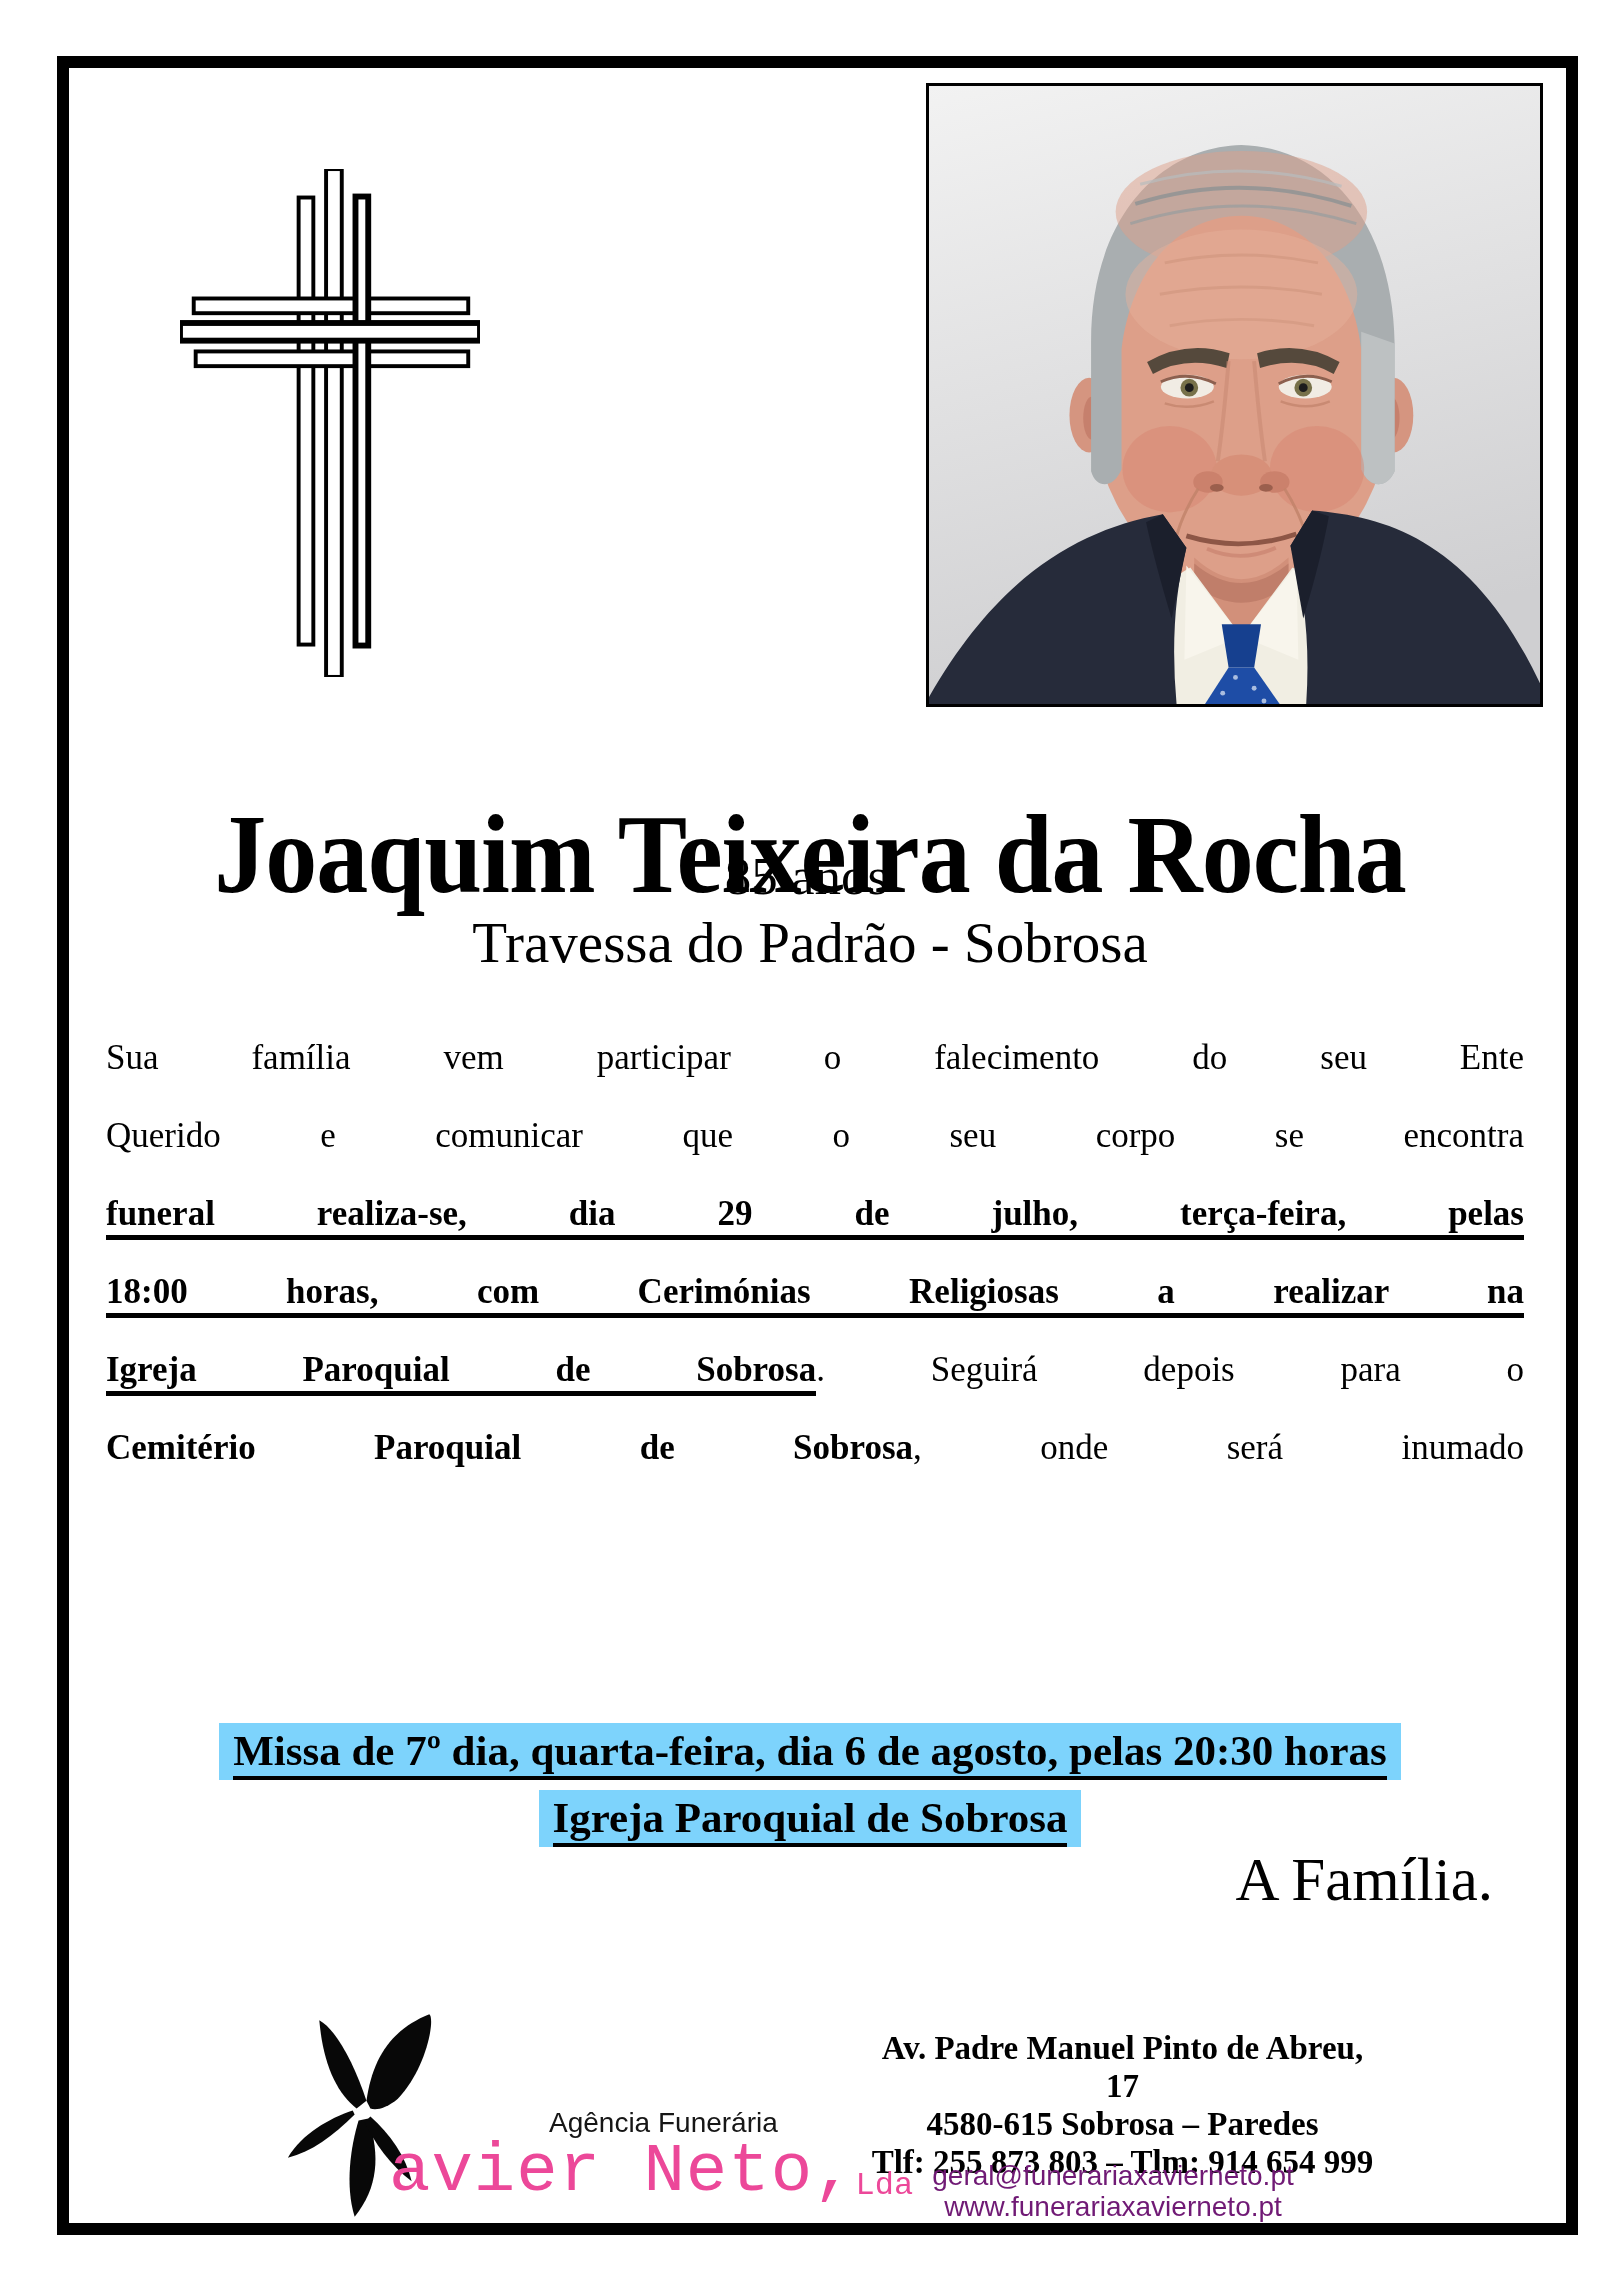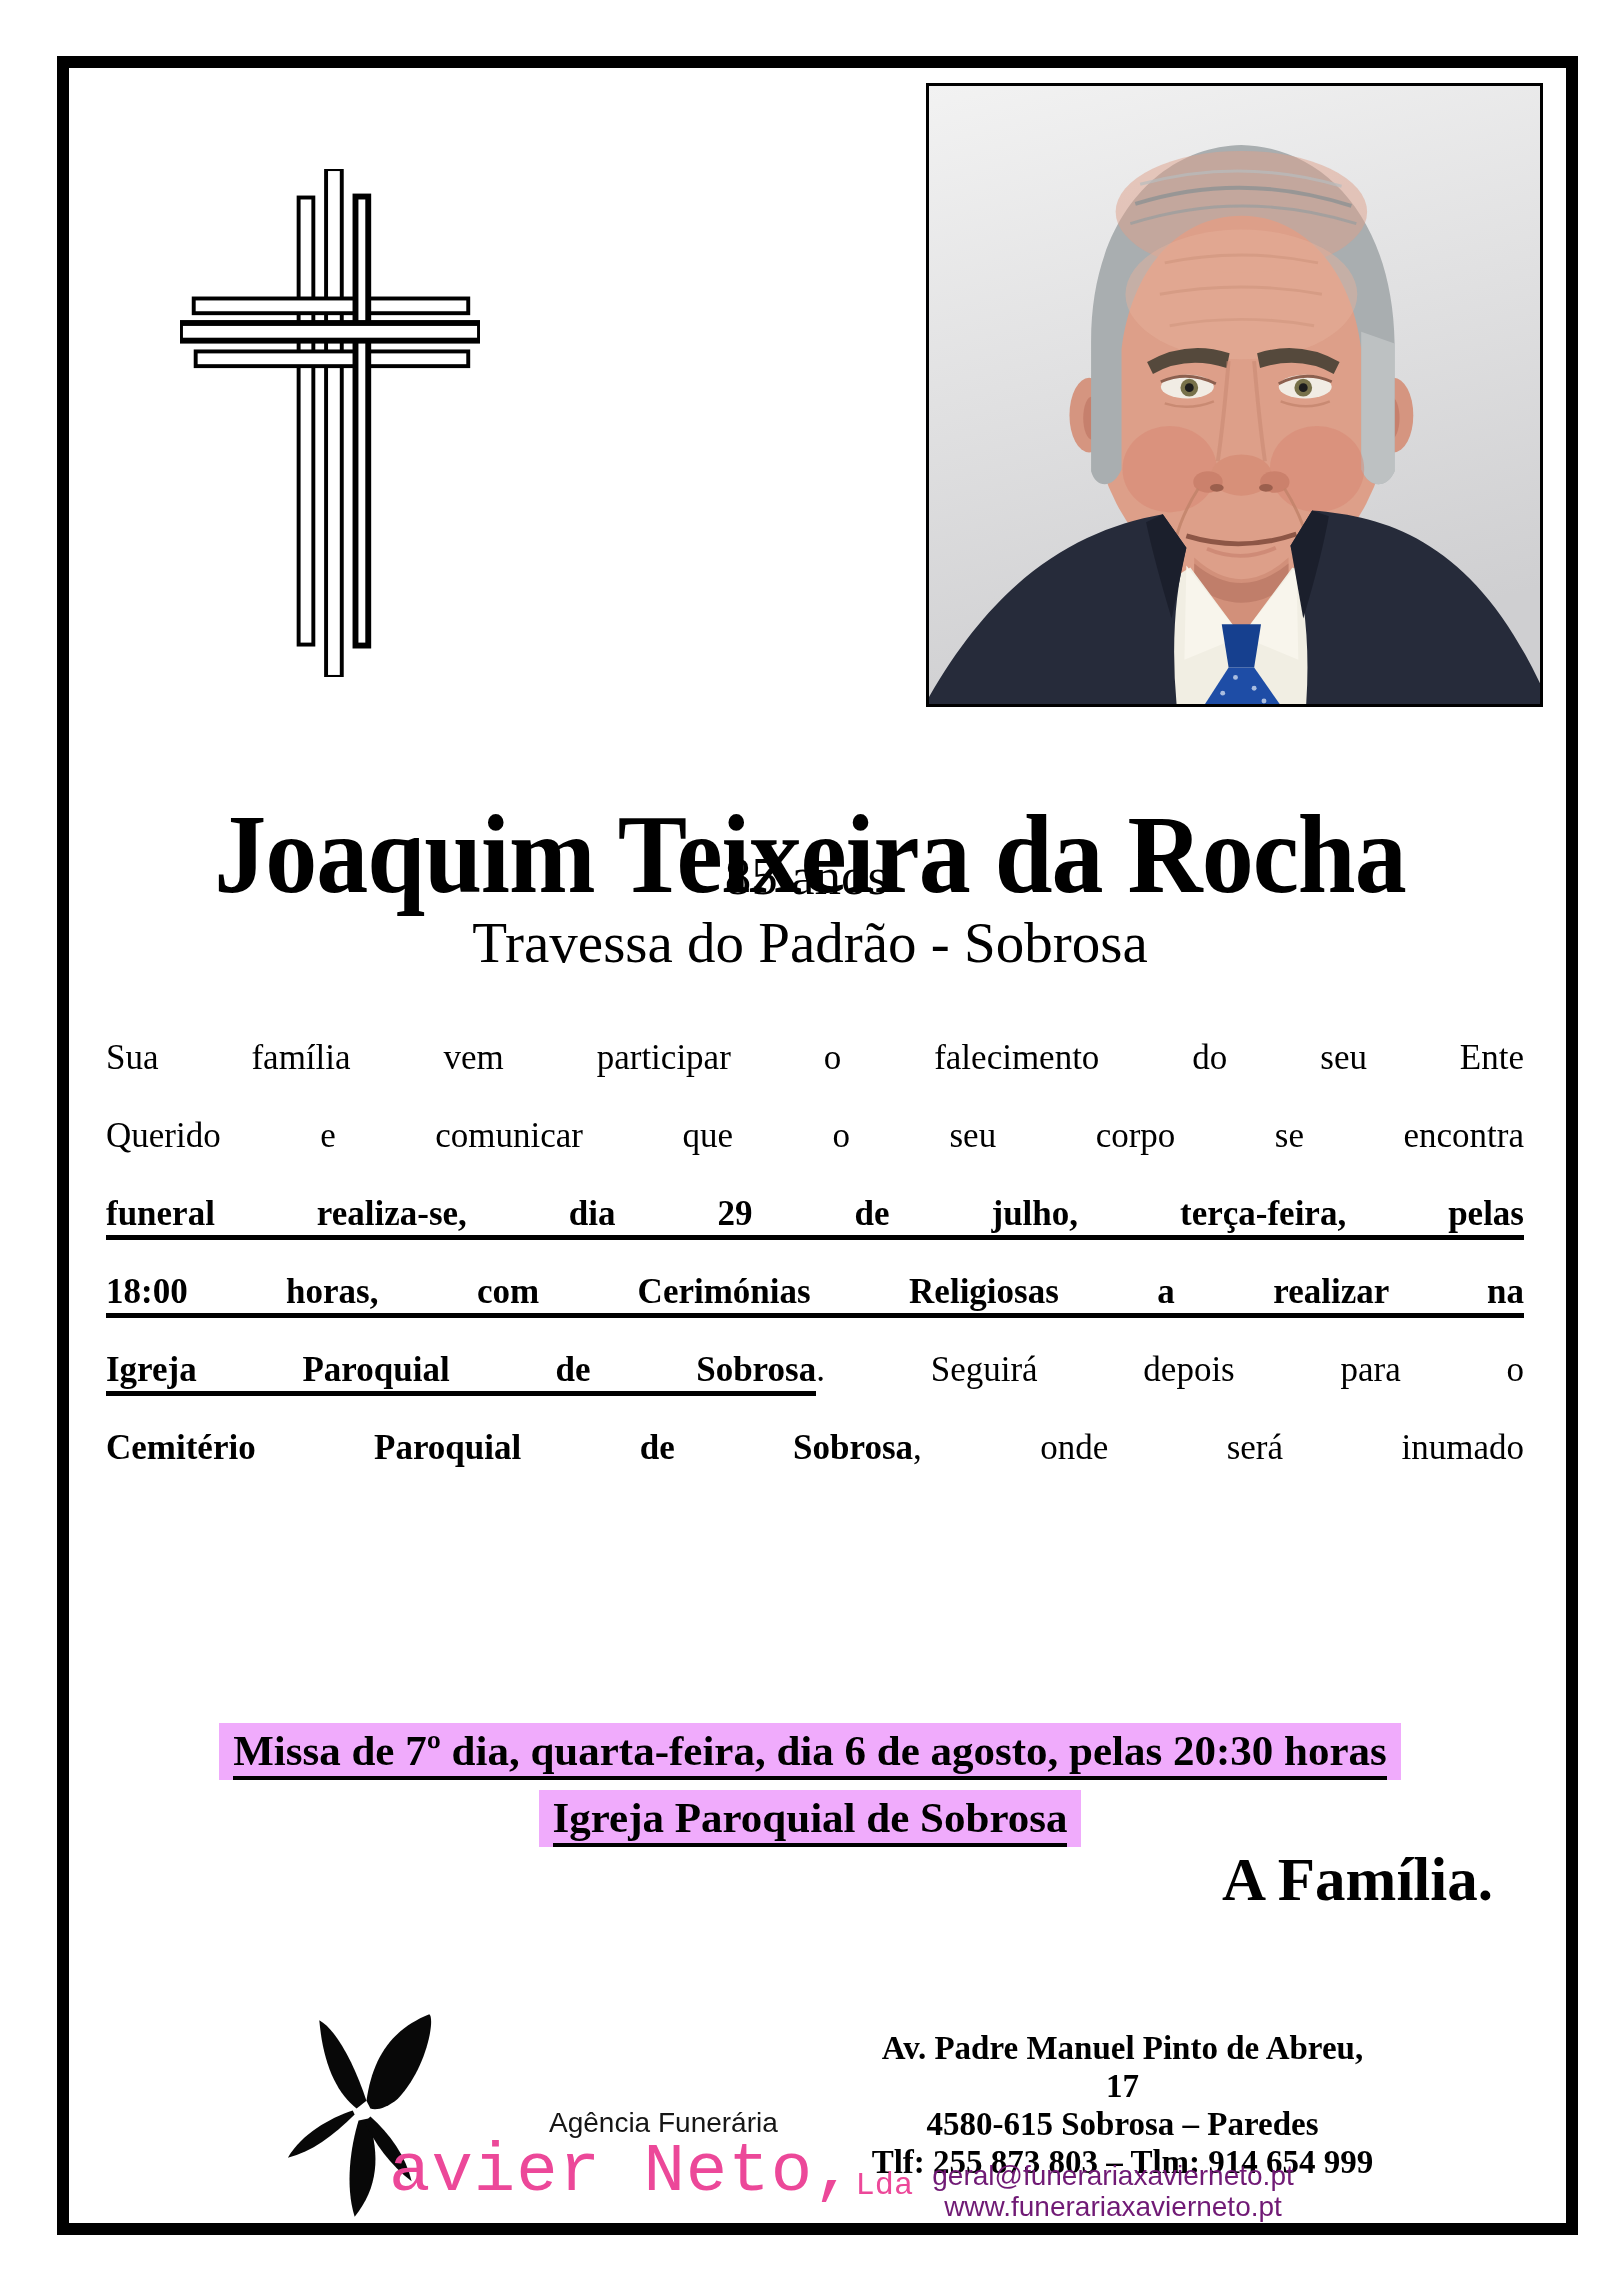--- a/index.html
+++ b/index.html
@@ -24,23 +24,23 @@
   
   .bodytext{position:absolute;left:86px;top:1019px;width:1418px;font-size:35px;margin-left:20px;}
   .bline{height:78px;line-height:78px;text-align:justify;text-align-last:justify;}
   .bline.last{text-align-last:left;}
   .b{font-weight:bold;}
   .u{border-bottom:5.9px solid #000;padding-bottom:2px;}
   
   .mass{position:absolute;left:0;width:1620px;text-align:center;
         font-size:43px;font-weight:bold;line-height:1;}
   #mass1{top:1723px;} #mass2{top:1790px;}
-  .hl{display:inline-block;background:#f0abfc;padding:5.9px 13.7px 7.8px;}
+  .hl{display:inline-block;background:#7dd3fc;padding:5.9px 13.7px 7.8px;}
   .hlu{border-bottom:4.9px solid #000;padding-bottom:2px;}
-  .sig{position:absolute;top:1845px;right:127px;font-size:61px;font-weight:bold;}
+  .sig{position:absolute;top:1845px;right:127px;font-size:61px;font-weight:normal;}
   
   .xlogo{position:absolute;left:280px;top:2007px;width:167px;height:214px;}
   .agencia{position:absolute;left:549px;top:2107px;width:294px;
            font-family:"Liberation Sans",sans-serif;font-size:28px;color:#161616;}
   .xname{position:absolute;left:389px;top:2138px;
          font-family:Liberation Mono, monospace;font-size:69px;color:#ec4899;
          letter-spacing:1px;line-height:1;}
   .xname .lda{font-size:32px;letter-spacing:0;vertical-align:-3.9px;}
   .addrblock{position:absolute;left:863px;top:2029px;width:519px;text-align:center;
              font-weight:bold;font-size:33px;line-height:38px;}

